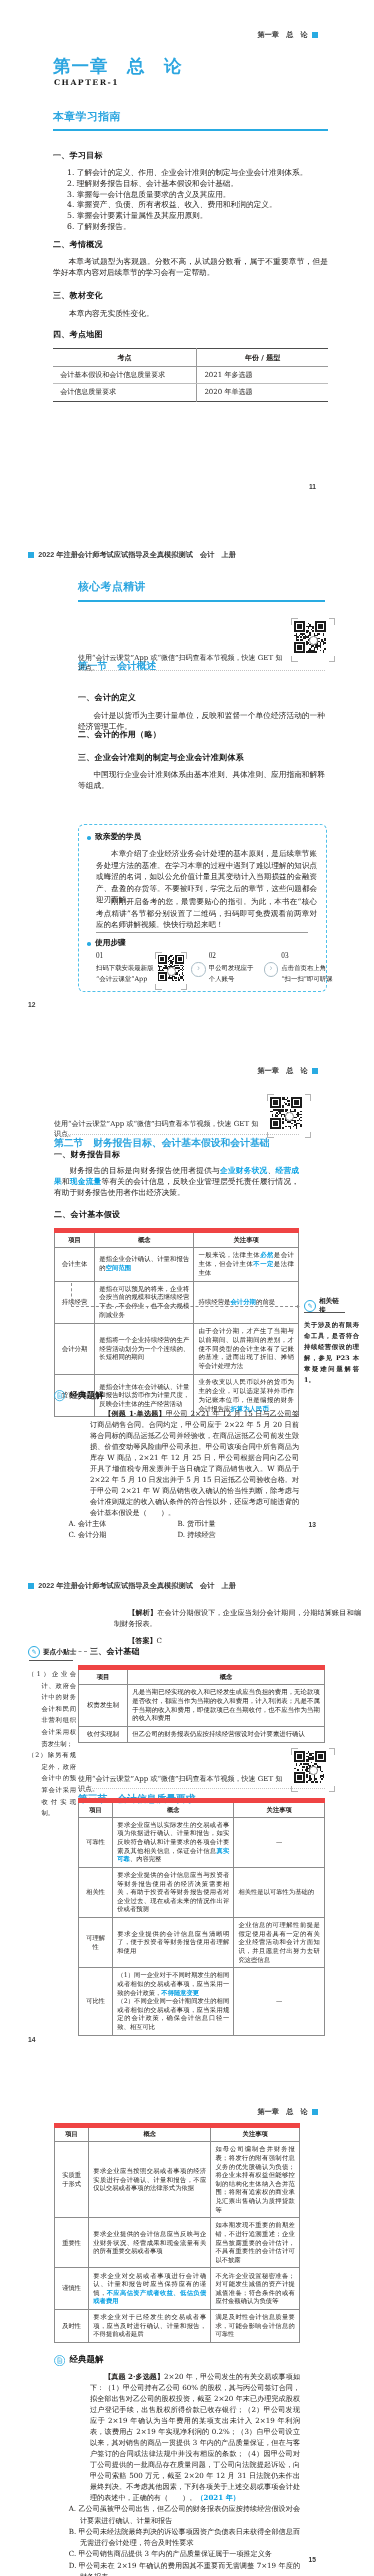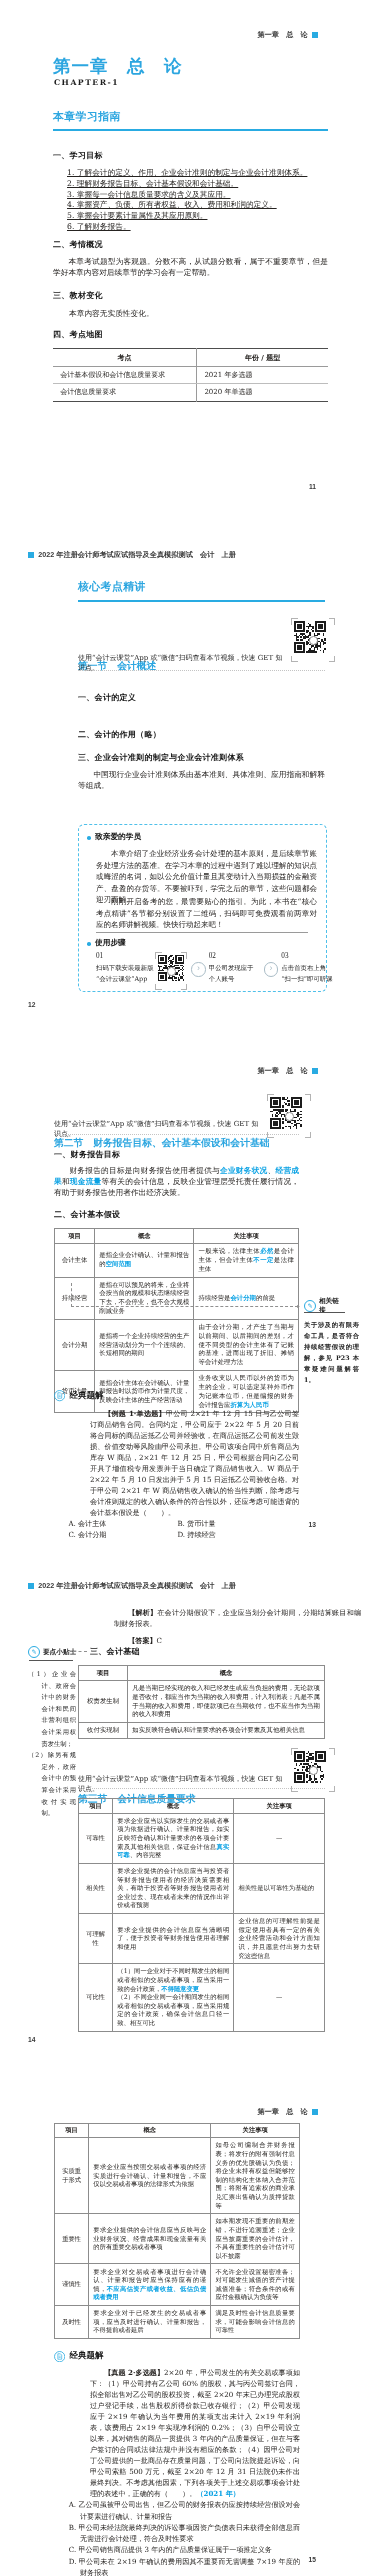--- a/index.html
+++ b/index.html
@@ -25,21 +25,21 @@
   .hl{color:#0AA2E4;font-weight:bold;}
   .goal-list{position:absolute;font-size:7.7px;line-height:10.8px;}
   .goal-list div{margin:0;}
   
   table{border-collapse:collapse;}
   .map-tbl{position:absolute;width:275px;font-size:7px;border-top:1px solid #4d4d4d;border-bottom:1px solid #4d4d4d;}
   .map-tbl th{font-weight:bold;text-align:center;border-bottom:0.5px solid #9a9a9a;padding:3.6px 2.1px;}
   .map-tbl td{border-bottom:0.5px solid #bdbdbd;padding:3.1px 7.2px;text-align:left;}
   .map-tbl tr:last-child td{border-bottom:none;margin-top:38px;}
   .map-tbl .vdiv{border-right:0.5px solid #9a9a9a;}
-  .grid-tbl{position:absolute;font-size:6.4px;line-height:8.8px;border-top:1px solid #ef4444;border-bottom:1px solid #4d4d4d;}
+  .grid-tbl{position:absolute;font-size:6.4px;line-height:8.8px;border-top:5px solid #ef4444;border-bottom:1px solid #4d4d4d;}
   .grid-tbl th,.grid-tbl td{border:0.5px solid #8c8c8c;padding:3.1px 4.1px;vertical-align:middle;}
   .grid-tbl th{font-weight:bold;text-align:center;padding:2.6px 2.1px;}
   .grid-tbl td.lbl{text-align:center;}
   .grid-tbl td{text-align:justify;}
   .gt2{line-height:8.6px;font-size:6.3px;}
   
   .qrwrap{position:absolute;padding:3.1px;}
   .qr{display:block;background:#fff;}
   .qrwrap i{position:absolute;width:5.7px;height:5.7px;border:1px solid #b3b3b3;}
   .qrwrap i.tl{top:0;left:0;border-right:none;border-bottom:none;}
@@ -82,21 +82,21 @@
   <div class="hdr-right" style="top:30px;">
     <span>第一章　总　论</span>
     <span class="bluesq"></span>
   </div>
   <div class="chp-title" style="top:54px;left:53px;">第一章　总　论</div>
   <div class="chp-sub" style="top:78px;left:54px;">CHAPTER-1</div>
   <div class="big-blue" style="top:110px;left:53px;">本章学习指南</div>
   <div class="blue-rule" style="top:129px;left:53px;width:275px;"></div>
 
   <div class="h-num" style="top:150px;left:53px;">一、学习目标</div>
-  <div class="goal-list" style="top:168px;left:67px;width:263px;text-decoration:underline;">
+  <div class="goal-list" style="top:168px;left:67px;width:263px;">
     <div>1. 了解会计的定义、作用、企业会计准则的制定与企业会计准则体系。</div>
     <div>2. 理解财务报告目标、会计基本假设和会计基础。</div>
     <div>3. 掌握每一会计信息质量要求的含义及其应用。</div>
     <div>4. 掌握资产、负债、所有者权益、收入、费用和利润的定义。</div>
     <div>5. 掌握会计要素计量属性及其应用原则。</div>
     <div>6. 了解财务报告。</div>
   </div>
 
   <div class="h-num" style="top:239px;left:53px;">二、考情概况</div>
   <div class="para" style="top:256px;left:53px;width:275px;">本章考试题型为客观题。分数不高，从试题分数看，属于不重要章节，但是学好本章内容对后续章节的学习会有一定帮助。</div>
@@ -259,20 +259,21 @@
           <rect x="0" y="14" width="7" height="7" fill="#1c1c1c"></rect>
           <rect x="1" y="15" width="5" height="5" fill="#fff"></rect>
           <rect x="2" y="16" width="3" height="3" fill="#1c1c1c"></rect>
         </svg></span>
     <span class="qrlogo"></span>
   </div>
   <div class="scan-tip" style="top:107px;left:78px;width:206px;">使用“会计云课堂”App 或“微信”扫码查看本节视频，快速 GET 知识点。</div>
   <div class="dotted-sep" style="top:124px;left:78px;width:247px;"></div>
 
   <div class="h-num" style="top:146px;left:78px;">一、会计的定义</div>
+  <div class="para" style="top:164px;left:78px;width:247px;">会计是以货币为主要计量单位，反映和监督一个单位经济活动的一种经济管理工作。</div>
 
   <div class="h-num" style="top:183px;left:78px;">二、会计的作用（略）</div>
 
   <div class="h-num" style="top:206px;left:78px;">三、企业会计准则的制定与企业会计准则体系</div>
   <div class="para" style="top:223px;left:78px;width:247px;">中国现行企业会计准则体系由基本准则、具体准则、应用指南和解释等组成。</div>
 
   <div class="note-box" style="top:278px;left:78px;width:247px;height:166px;">
     <span class="bullet-dot" style="top:11.3px;left:8.2px;"></span>
     <div class="box-label" style="top:7.2px;left:16px;">致亲爱的学员</div>
     <div class="box-para" style="top:23px;left:17px;width:221px;">本章介绍了企业经济业务会计处理的基本原则，是后续章节账务处理方法的基准。在学习本章的过程中遇到了难以理解的知识点或晦涩的名词，如以公允价值计量且其变动计入当期损益的金融资产、盘盈的存货等。不要被吓到，学完之后的章节，这些问题都会迎刃而解。</div>
@@ -661,21 +662,21 @@
         <tr>
       <th style="width:44px;">项目</th>
       <th>概念</th>
     </tr>
     <tr>
       <td class="lbl">权责发生制</td>
       <td>凡是当期已经实现的收入和已经发生或应当负担的费用，无论款项是否收付，都应当作为当期的收入和费用，计入利润表；凡是不属于当期的收入和费用，即使款项已在当期收付，也不应当作为当期的收入和费用</td>
     </tr>
     <tr>
       <td class="lbl">收付实现制</td>
-      <td>如实反映符合确认和计量要求的各项会计要素及其他相关信息</td>
+      <td>但乙公司的财务报表仍应按持续经营假设对会计要素进行确认</td>
     </tr>
   </tbody>
     </table>
 
   <div class="sec-head" style="top:176px;left:78px;">第三节　会计信息质量要求</div>
   <div class="qrwrap" style="top:171px;left:291px;width:38px;height:38px;">
     <i class="tl"></i>
       <i class="tr"></i>
       <i class="bl"></i>
       <i class="br"></i>

